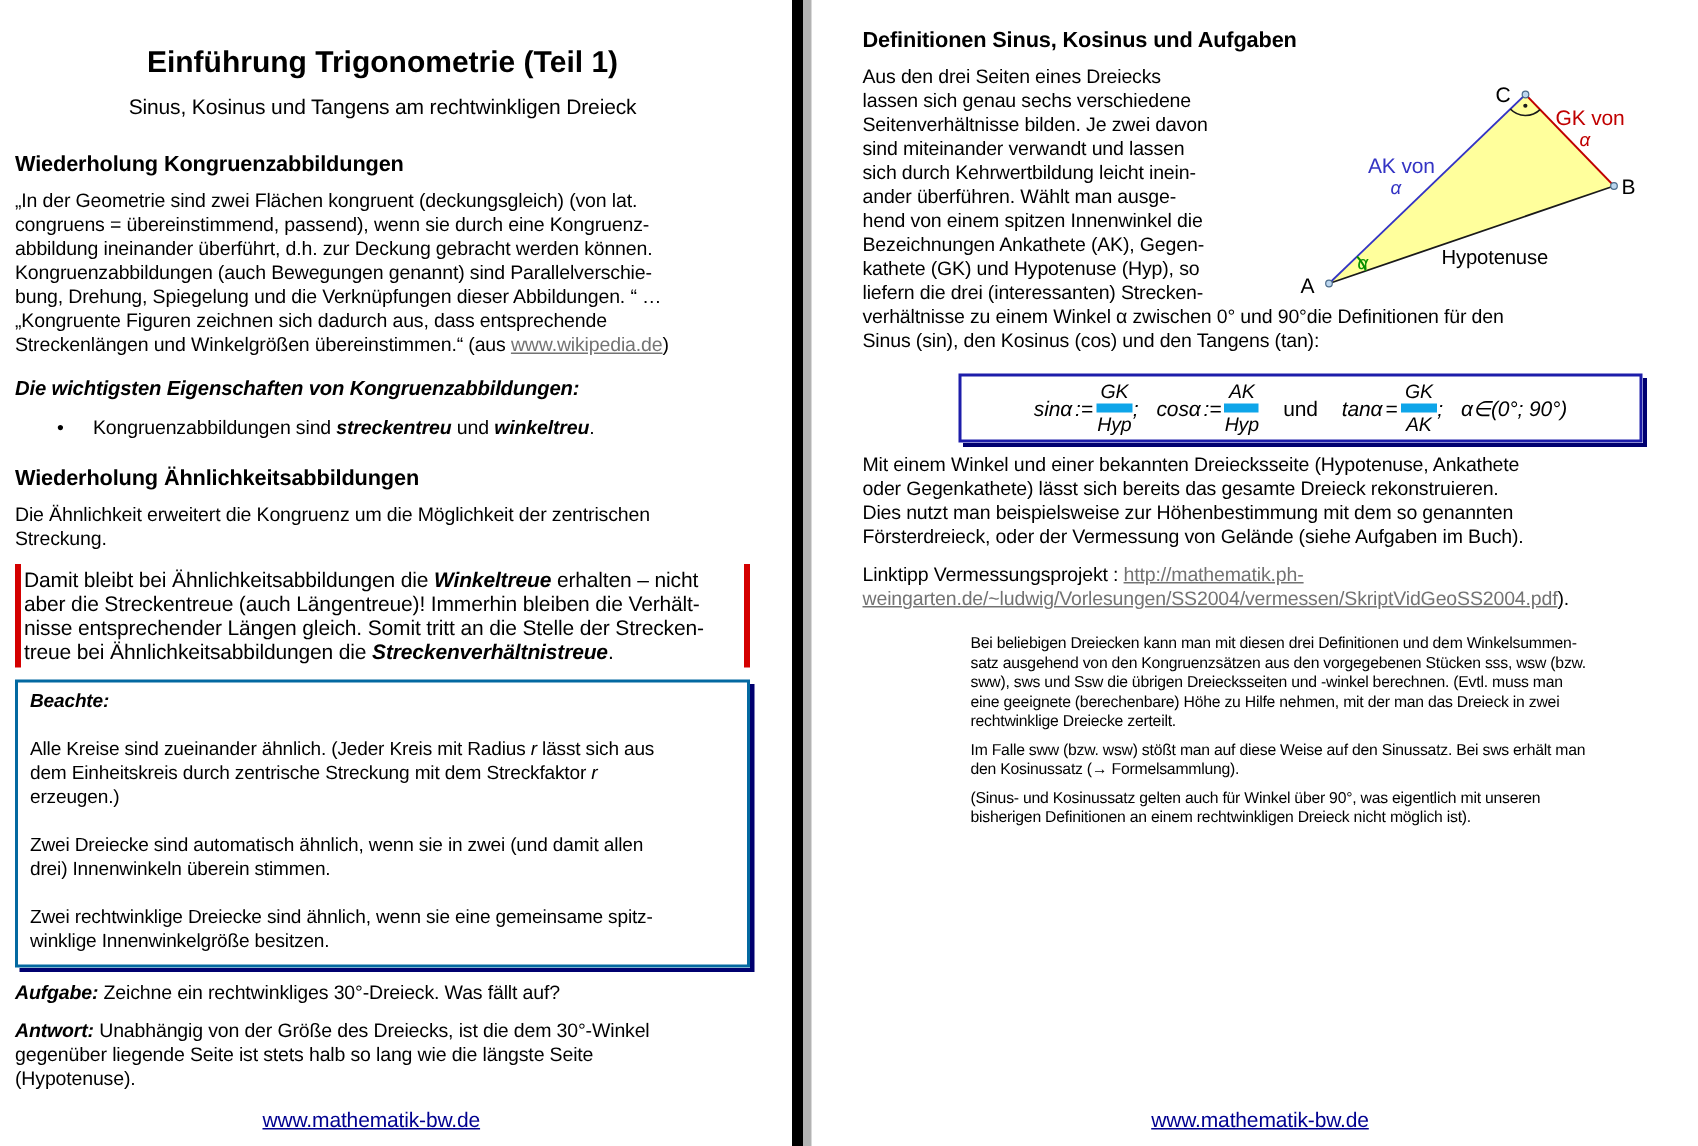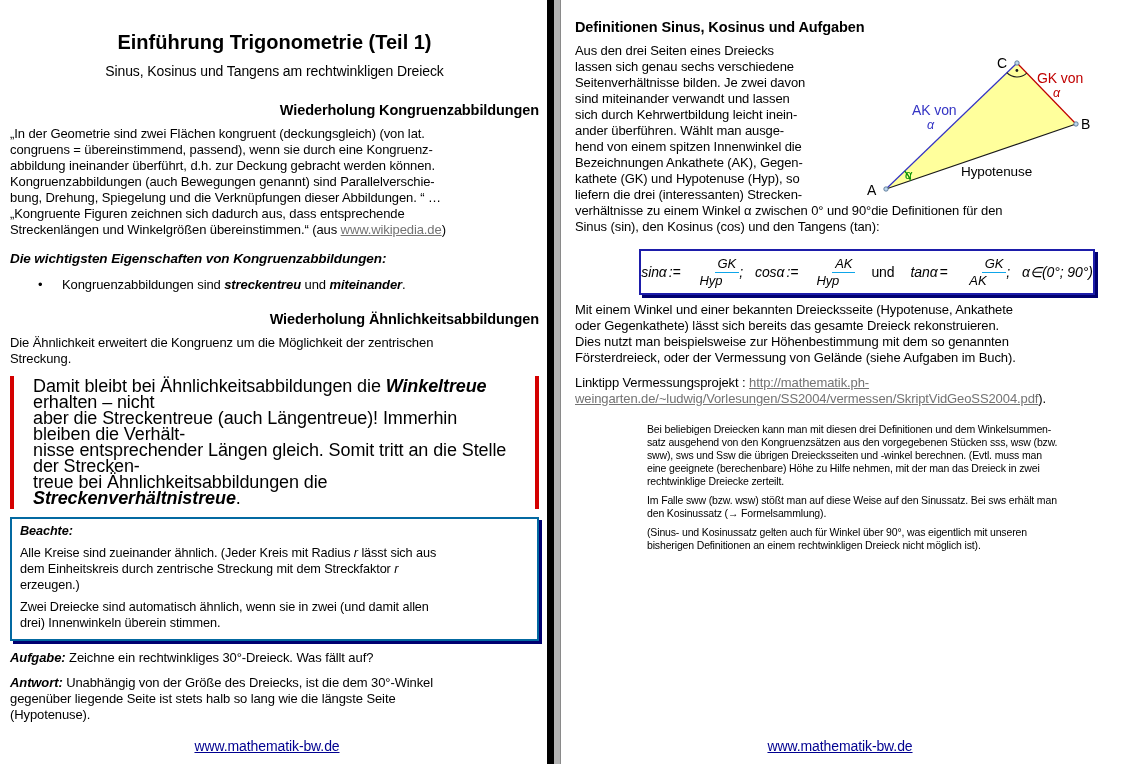--- a/index.html
+++ b/index.html
@@ -1,70 +1,70 @@
 <!DOCTYPE html>
 <html lang="de"><head>
 <meta charset="utf-8">
 <style>
   html,body { margin:0; padding:0; background:#ffffff; }
   body {
     width:1132px; height:764px; overflow:hidden;
     font-family:"Liberation Sans", sans-serif;
     color:#000; font-size:13px; line-height:16px; letter-spacing:-0.1px;
   }
-  .canvas { position:relative; width:1132px; height:764px; display:flex; }
+  .canvas { position:relative; width:1132px; height:764px; display:flex;gap:20px; }
   .page { position:relative; background:#fff; height:764px; box-sizing:border-box; }
   .page-left  { width:547px; padding:0 8px 0 10px; }
   .page-right { width:571px; padding:0 8px 0 14px; }
   .divider {
     width:14px; height:764px;
     background:linear-gradient(to right,#000 0 7px,#b3b3b3 7px 13px,#8a8a8a 13px 14px);
   }
   p { margin:0; }
   .pre { white-space:pre-line; }
   .doc-title { font-size:20px; line-height:24px; font-weight:bold; text-align:center; margin:30px 0 0; letter-spacing:0; }
   .doc-subtitle { font-size:14px; text-align:center; margin-top:9px; }
-  .sec-heading { font-size:14.5px; line-height:18px; font-weight:bold; margin:22px 0 0;text-align:right; }
+  .sec-heading { font-size:14.5px; line-height:18px; font-weight:bold; margin:22px 0 0; }
   .sec-heading.tighter { margin-top:17px; }
   .body-para { margin-top:7px; }
   .bi { font-weight:bold; font-style:italic; }
   .it { font-style:italic; }
   .props-heading { font-size:13.5px; margin-top:13px; }
   .bullet-row { display:flex; margin-top:10px; padding-left:28px; }
   .bullet-glyph { width:24px; flex:0 0 24px; }
   a.link { color:#737373; text-decoration:underline; cursor:pointer; }
   a.link-dark { color:#000090; text-decoration:underline; cursor:pointer; }
   .redbox {
-    margin-top:9px; padding:2px 19px 3px;
+    margin-top:9px; padding:2px 2px 3px;
     border-left:4px solid #d40000; border-right:4px solid #d40000;
-    font-size:18px;
+    font-size:14px;
   }
   .bluebox {
     margin-top:8px; padding:4px 8px 8px;
     border:2px solid #0369a1; box-shadow:3px 3px 0 #000070;
     font-size:12.7px;
   }
-  .bluebox p { margin-top:6px; }
+  .bluebox p { margin-top:16px; }
   .bluebox p:first-child { margin-top:0; }
   .qa-para { margin-top:9px; }
   .footer { position:absolute; bottom:10px; left:0; right:13px; text-align:center; font-size:14px; }
   
   .def-heading { font-size:14.5px; line-height:18px; font-weight:bold; margin:18px 0 0; }
   .intro-wrap { position:relative; margin-top:7px; min-height:196px; }
   .tri-figure { position:absolute; left:281px; top:0px; width:277px; height:160px; }
   .formulabox {
     margin:10px 0 0 64px; width:452px; height:42px;
     border:2px solid #1d1daa; box-shadow:3px 3px 0 #000070;
     display:flex; align-items:center; justify-content:center; gap:12px;
     font-style:italic; font-size:14px;
   }
   .formula { display:inline-flex; align-items:center; }
   .formula .rel { margin:0 2px; }
   .frac { display:inline-block; text-align:center; font-size:13px; line-height:14px; vertical-align:middle; }
-  .frac .num { display:block; border-bottom:1px solid #0ea5e9; padding:0 3px 1px;margin-left:32px; }
+  .frac .num { display:block; border-bottom:6px solid #0ea5e9; padding:0 3px 1px; }
   .frac .den { display:block; padding-top:1px; }
   .conj { font-style:normal; margin:0 4px; }
   .wofuer-heading { font-size:13.5px; margin-top:13px; }
   .linktipp { margin-top:9px; }
   .linktipp a { overflow-wrap:anywhere; }
   .hinweis { margin:16px 0 0 72px; width:482px; font-size:10.5px; line-height:13px; letter-spacing:-0.15px; }
   .hinweis-heading { font-weight:bold; font-size:10.8px; }
   .hinweis p.sm { margin-top:6px; }
   svg text { font-family:"Liberation Sans", sans-serif; }
 </style>
@@ -82,39 +82,41 @@
 congruens = übereinstimmend, passend), wenn sie durch eine Kongruenz-
 abbildung ineinander überführt, d.h. zur Deckung gebracht werden können.
 Kongruenzabbildungen (auch Bewegungen genannt) sind Parallelverschie-
 bung, Drehung, Spiegelung und die Verknüpfungen dieser Abbildungen. “ …
 „Kongruente Figuren zeichnen sich dadurch aus, dass entsprechende
 Streckenlängen und Winkelgrößen übereinstimmen.“ (aus </span><a class="link">www.wikipedia.de</a><span>)</span></p>
 
     <p class="bi props-heading">Die wichtigsten Eigenschaften von Kongruenzabbildungen:</p>
     <div class="bullet-row">
       <span class="bullet-glyph">•</span>
-      <span><span>Kongruenzabbildungen sind </span><span class="bi">streckentreu</span><span> und </span><span class="bi">miteinander</span><span>.</span></span>
+      <span><span>Kongruenzabbildungen sind </span><span class="bi">streckentreu</span><span> und </span><span class="bi">winkeltreu</span><span>.</span></span>
     </div>
 
     <h2 class="sec-heading tighter">Wiederholung Ähnlichkeitsabbildungen</h2>
     <p class="pre body-para">Die Ähnlichkeit erweitert die Kongruenz um die Möglichkeit der zentrischen
 Streckung.</p>
 
     <div class="pre redbox"><span>Damit bleibt bei Ähnlichkeitsabbildungen die </span><span class="bi">Winkeltreue</span><span> erhalten – nicht
 aber die Streckentreue (auch Längentreue)! Immerhin bleiben die Verhält-
 nisse entsprechender Längen gleich. Somit tritt an die Stelle der Strecken-
 treue bei Ähnlichkeitsabbildungen die </span><span class="bi">Streckenverhältnistreue</span><span>.</span></div>
 
     <div class="bluebox">
       <p class="bi">Beachte:</p>
       <p class="pre"><span>Alle Kreise sind zueinander ähnlich. (Jeder Kreis mit Radius </span><span class="it">r</span><span> lässt sich aus
 dem Einheitskreis durch zentrische Streckung mit dem Streckfaktor </span><span class="it">r</span><span>
 erzeugen.)</span></p>
       <p class="pre">Zwei Dreiecke sind automatisch ähnlich, wenn sie in zwei (und damit allen
 drei) Innenwinkeln überein stimmen.</p>
+      <p class="pre">Zwei rechtwinklige Dreiecke sind ähnlich, wenn sie eine gemeinsame spitz-
+winklige Innenwinkelgröße besitzen.</p>
     </div>
 
     <p class="pre qa-para"><span class="bi">Aufgabe:</span><span> Zeichne ein rechtwinkliges 30°-Dreieck. Was fällt auf?</span></p>
     <p class="pre qa-para"><span class="bi">Antwort:</span><span> Unabhängig von der Größe des Dreiecks, ist die dem 30°-Winkel
 gegenüber liegende Seite ist stets halb so lang wie die längste Seite
 (Hypotenuse).</span></p>
 
     <div class="footer">
       <a class="link-dark">www.mathematik-bw.de</a>
     </div>

